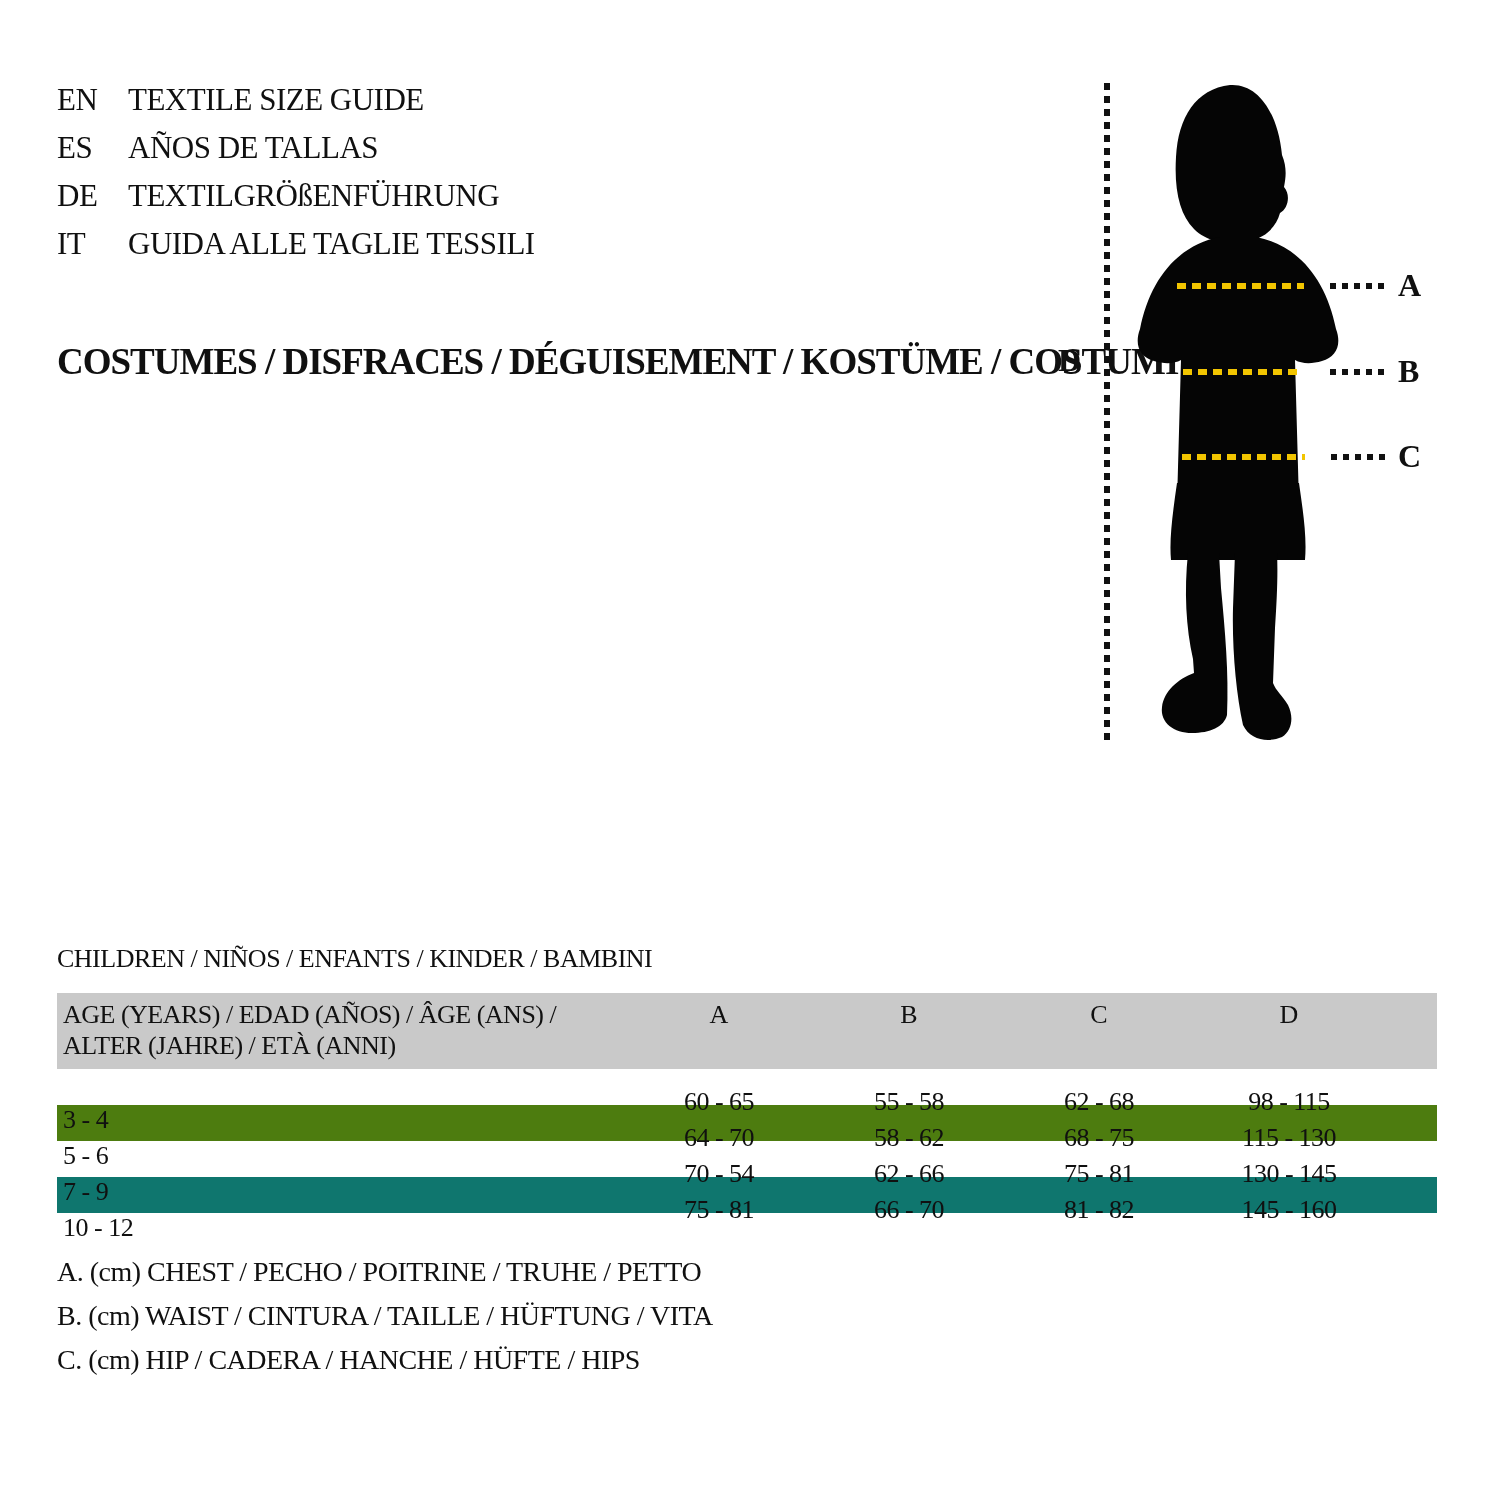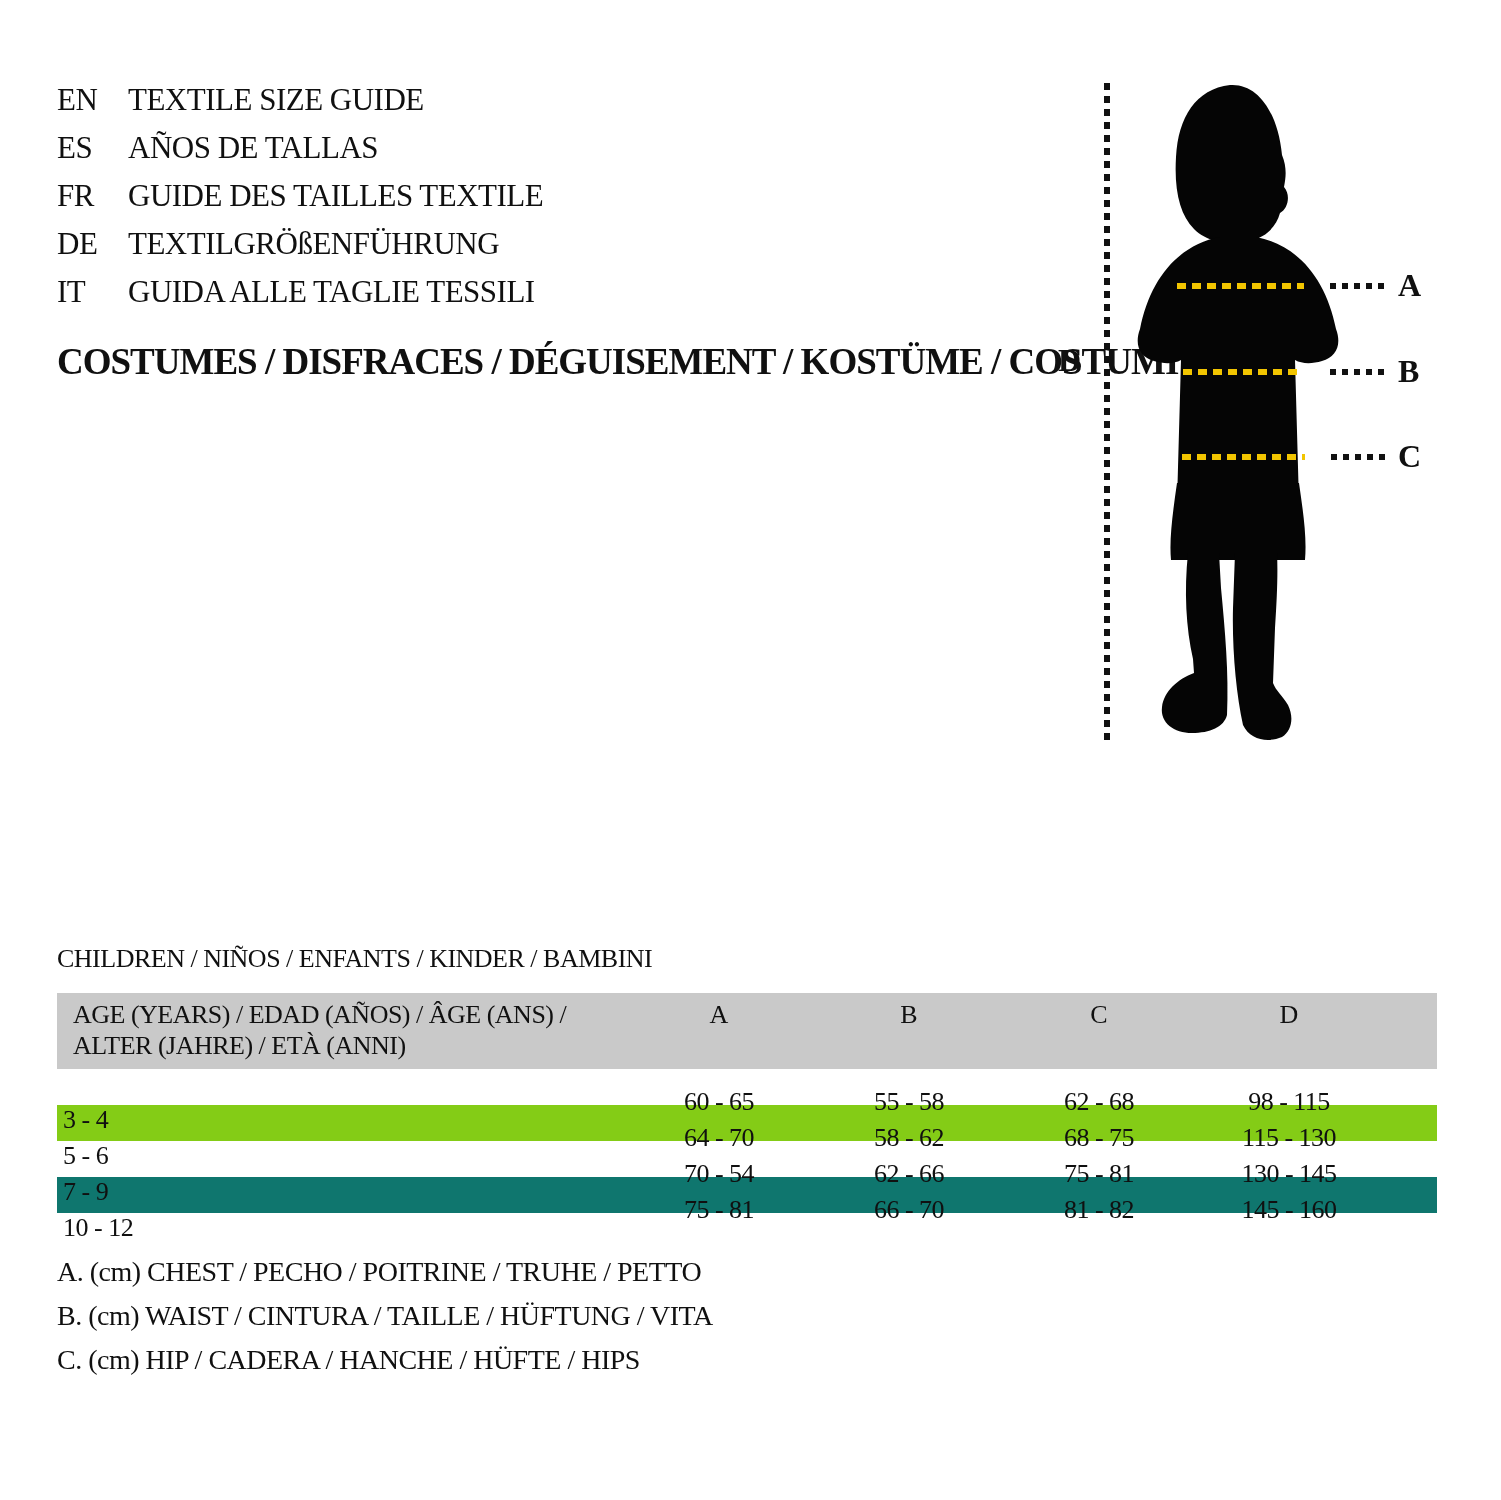--- a/index.html
+++ b/index.html
@@ -37,21 +37,21 @@
   .yB { left:153px; top:299px; width:115px; }  .bB { left:300px; top:299px; width:56px; }  .lB { left:368px; top:283px; }
   .yC { left:152px; top:384px; width:123px; }  .bC { left:301px; top:384px; width:55px; }  .lC { left:368px; top:368px; }
   
   .section-heading {
     position:absolute; left:57px; top:944px; font-size:26px; letter-spacing:-0.5px;
     white-space:nowrap;
   }
   .size-table { position:absolute; left:57px; top:993px; width:1380px; font-size:26px; }
   .t-grid { display:grid; grid-template-columns:567px 190px 190px 190px 190px 53px; }
   .t-header { background:#c9c9c9; min-height:70px; padding:6px 0 8px; align-items:start; }
-  .t-header .age-h { padding-left:16px; white-space:pre-line; line-height:31px; letter-spacing:-0.5px; }
+  .t-header .age-h { padding-left:6px; white-space:pre-line; line-height:31px; letter-spacing:-0.5px; }
   .col-h { text-align:center; line-height:31px; }
   .t-row { height:36px; align-items:center; }
   .t-row:nth-child(odd) { background:#f2f2f2; }
   .t-row .age-c { padding-left:6px; letter-spacing:-0.5px;margin-top:36px; }
   .num-c { text-align:center; letter-spacing:-0.5px; }
   
   .legend { position:absolute; left:57px; top:1250px; }
   .legend-line { height:44px; display:flex; align-items:center; font-size:28px;
     letter-spacing:-0.5px; white-space:nowrap; }
 </style>
@@ -61,24 +61,20 @@
 <div class="canvas">
 
   <div class="langs">
     <div class="lang-row">
       <span class="lang-code">EN</span>
       <span class="lang-label">TEXTILE SIZE GUIDE</span>
     </div>
     <div class="lang-row">
       <span class="lang-code">ES</span>
       <span class="lang-label">AÑOS DE TALLAS</span>
-    </div>
-    <div class="lang-row">
-      <span class="lang-code">FR</span>
-      <span class="lang-label">GUIDE DES TAILLES TEXTILE</span>
     </div>
     <div class="lang-row">
       <span class="lang-code">DE</span>
       <span class="lang-label">TEXTILGRÖßENFÜHRUNG</span>
     </div>
     <div class="lang-row">
       <span class="lang-code">IT</span>
       <span class="lang-label">GUIDA ALLE TAGLIE TESSILI</span>
     </div>
   </div>
@@ -133,21 +129,21 @@
     </div>
 
     <div class="t-grid t-row">
       <div class="age-c">3 - 4</div>
       <div class="num-c">60 - 65</div>
       <div class="num-c">55 - 58</div>
       <div class="num-c">62 - 68</div>
       <div class="num-c">98 - 115</div>
       <div></div>
     </div>
-    <div class="t-grid t-row" style="background: #84cc16;">
+    <div class="t-grid t-row" style="background: #4d7c0f;">
       <div class="age-c">5 - 6</div>
       <div class="num-c">64 - 70</div>
       <div class="num-c">58 - 62</div>
       <div class="num-c">68 - 75</div>
       <div class="num-c">115 - 130</div>
       <div></div>
     </div>
     <div class="t-grid t-row">
       <div class="age-c">7 - 9</div>
       <div class="num-c">70 - 54</div>

